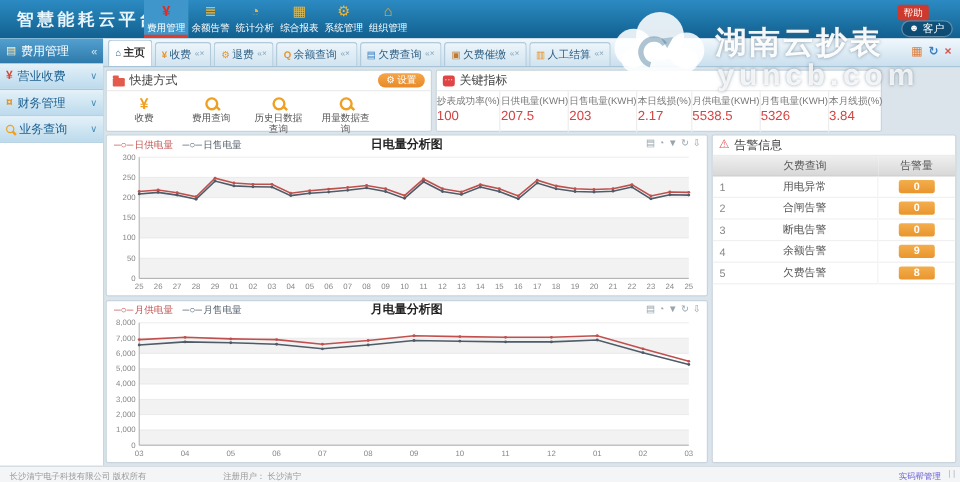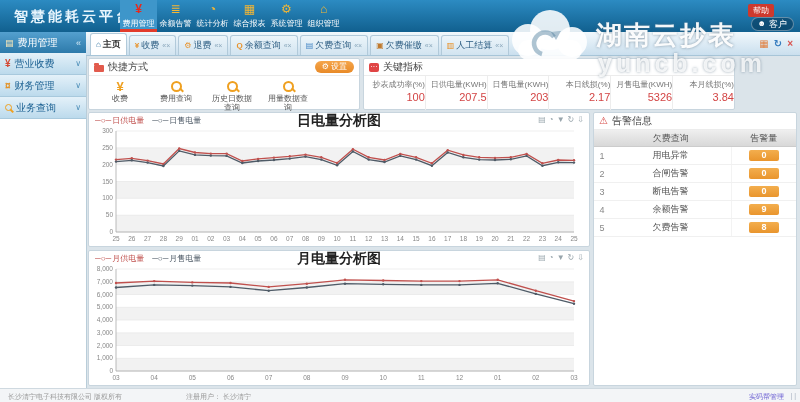--- a/index.html
+++ b/index.html
@@ -58,27 +58,27 @@
   .bubble-icon{width:10px;height:9px;background:#e04545;border-radius:2px;color:#fff;font-size:7px;line-height:7px;text-align:center}
   .warn-icon{color:#d9534f;font-size:10px;line-height:10px}
   .settings-btn{margin-left:auto;height:12px;line-height:12px;background:linear-gradient(#f5a54a,#e88a28);color:#fff;font-size:8px;border-radius:7px;padding:0 7px;cursor:pointer;display:flex;align-items:center;gap:2px}
   .settings-btn .sg{font-size:8px}
   .quick-body{display:flex;gap:10px;padding:3px 8px 0}
   .q-item{width:46px;text-align:center;cursor:pointer}
   .q-icon{height:15px;display:flex;align-items:center;justify-content:center}
   .q-icon .yen{font-size:13px;font-weight:bold;color:#efa020;line-height:13px}
   .q-label{font-size:8px;line-height:9px;color:#555}
   .ind-body{display:flex;height:34px}
-  .ind-item{flex:1;text-align:right;border-right:1px solid #ededed;padding-top:3px}
+  .ind-item{flex:1;text-align:left;border-right:1px solid #ededed;padding-top:3px}
   .ind-item:last-child{border-right:none}
   .ind-label{font-size:8px;color:#777;line-height:11px;white-space:nowrap}
   .ind-value{font-size:11px;color:#d34444;line-height:15px}
   
   .chart-head{position:relative;height:14px}
-  .chart-title{text-align:center;font-size:14px;font-weight:bold;color:#222;line-height:15px}
+  .chart-title{text-align:center;font-size:10px;font-weight:bold;color:#222;line-height:15px}
   .legend{position:absolute;left:6px;top:2px;display:flex;gap:8px;font-size:8px;color:#666;z-index:2}
   .legend-item{cursor:pointer;display:flex;align-items:center;gap:1px}
   .legend-item i{font-style:normal;font-size:8px}
   .legend-item i::before{content:"\2500\25CB\2500"}
   .lg-red{color:#c0504d}.lg-dark{color:#4f5b67}
   .legend-item em{font-style:normal}
   .chart-tools{position:absolute;right:5px;top:2px;display:flex;gap:3px;font-size:8px;color:#98a5ac;z-index:2}
   .chart-tools span{cursor:pointer}
   svg.chart{display:block;margin:0 3px}
   
@@ -266,20 +266,24 @@
         <div class="ind-label">日供电量(KWH)</div>
         <div class="ind-value">207.5</div>
       </div>
       <div class="ind-item">
         <div class="ind-label">日售电量(KWH)</div>
         <div class="ind-value">203</div>
       </div>
       <div class="ind-item">
         <div class="ind-label">本日线损(%)</div>
         <div class="ind-value">2.17</div>
+      </div>
+      <div class="ind-item">
+        <div class="ind-label">月供电量(KWH)</div>
+        <div class="ind-value">5538.5</div>
       </div>
       <div class="ind-item">
         <div class="ind-label">月售电量(KWH)</div>
         <div class="ind-value">5326</div>
       </div>
       <div class="ind-item">
         <div class="ind-label">本月线损(%)</div>
         <div class="ind-value">3.84</div>
       </div>
     </div>

